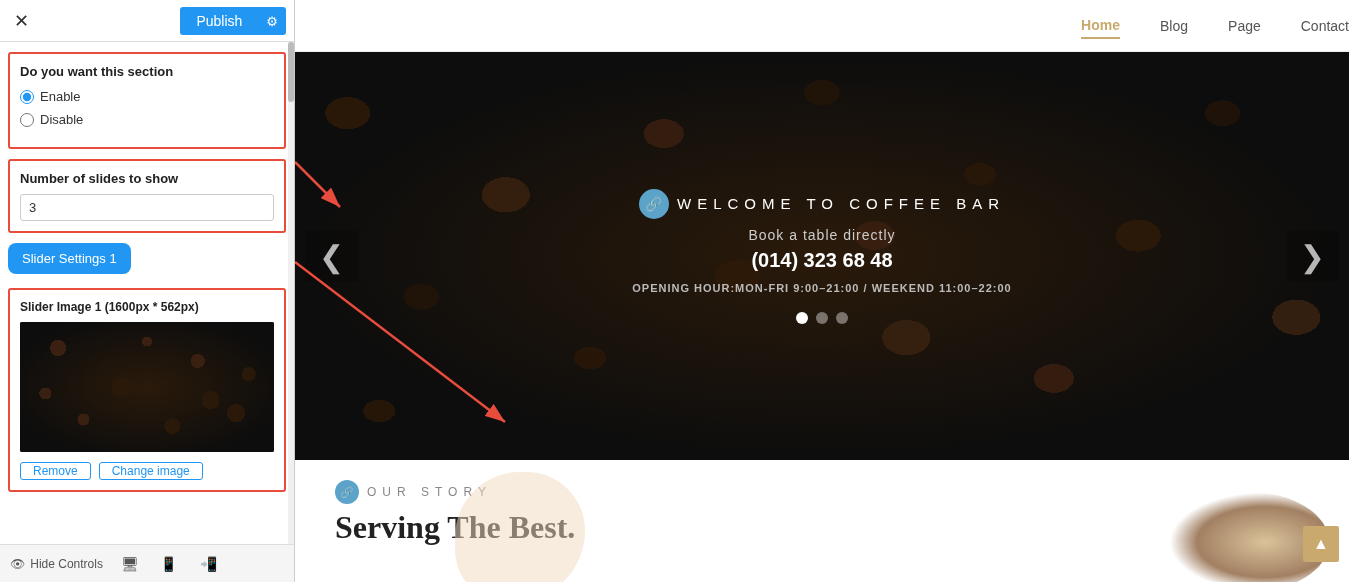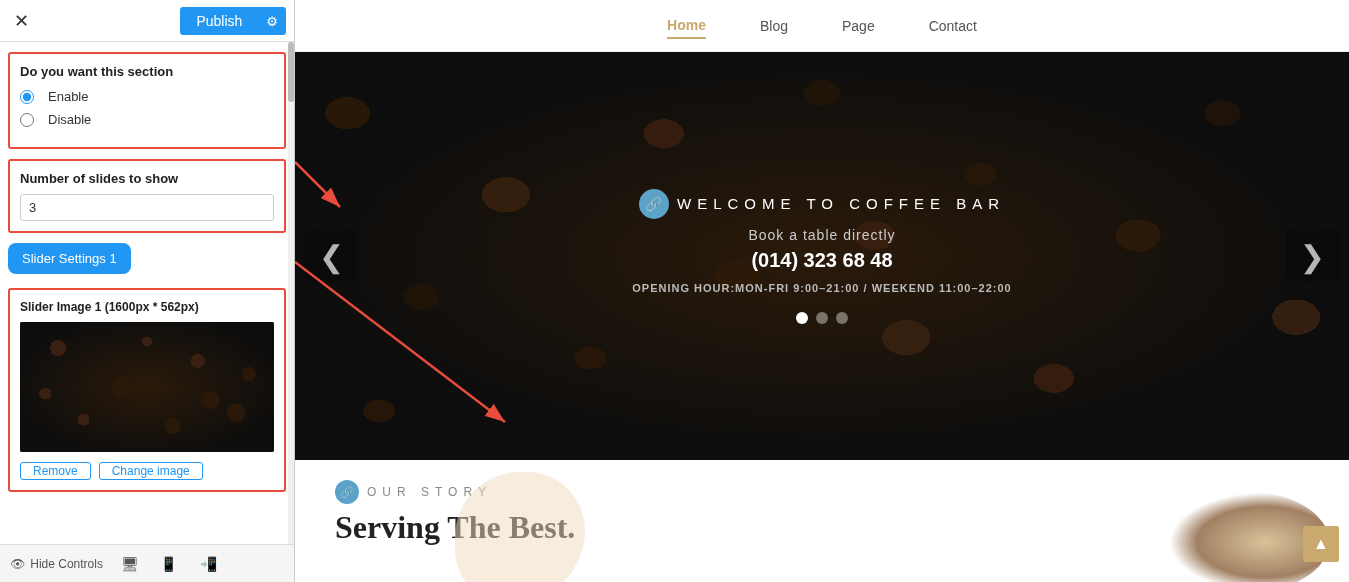--- a/index.html
+++ b/index.html
@@ -76,21 +76,21 @@
     }
     .section-title {
       font-size: 13px;
       font-weight: bold;
       color: #222;
       margin-bottom: 10px;
     }
     .radio-label {
       display: flex;
       align-items: center;
-      gap: 14px;
+      gap: 6px;
       font-size: 13px;
       color: #333;
       margin-bottom: 8px;
       cursor: pointer;
     }
     .radio-label input[type="radio"] {
       accent-color: #2196F3;
       width: 14px;
       height: 14px;
     }
@@ -245,22 +245,22 @@
       overflow: hidden;
       background: #fff;
     }
 
     
     .site-nav {
       height: 52px;
       background: #fff;
       display: flex;
       align-items: center;
-      justify-content: center;
-      gap: 54px;
+      justify-content: flex-end;
+      gap: 40px;
       border-bottom: 1px solid #eee;
     }
     .nav-item {
       font-size: 14px;
       color: #555;
       cursor: pointer;
       padding: 4px 0;
     }
     .nav-item.active {
       color: #c9a96e;

